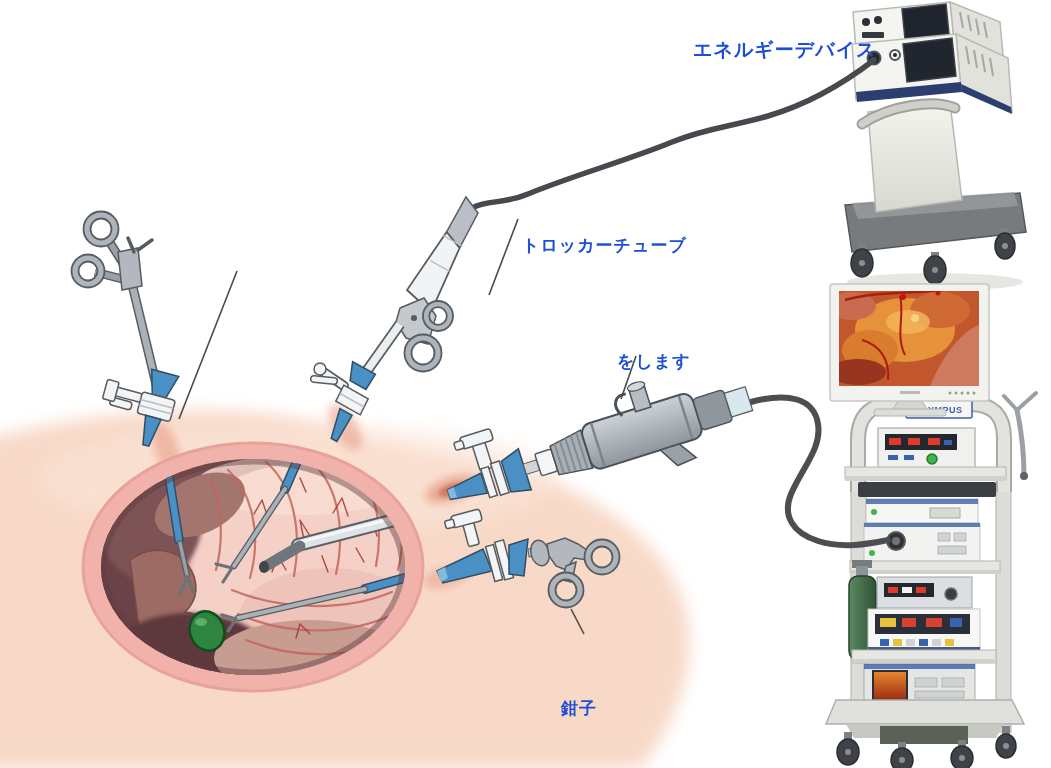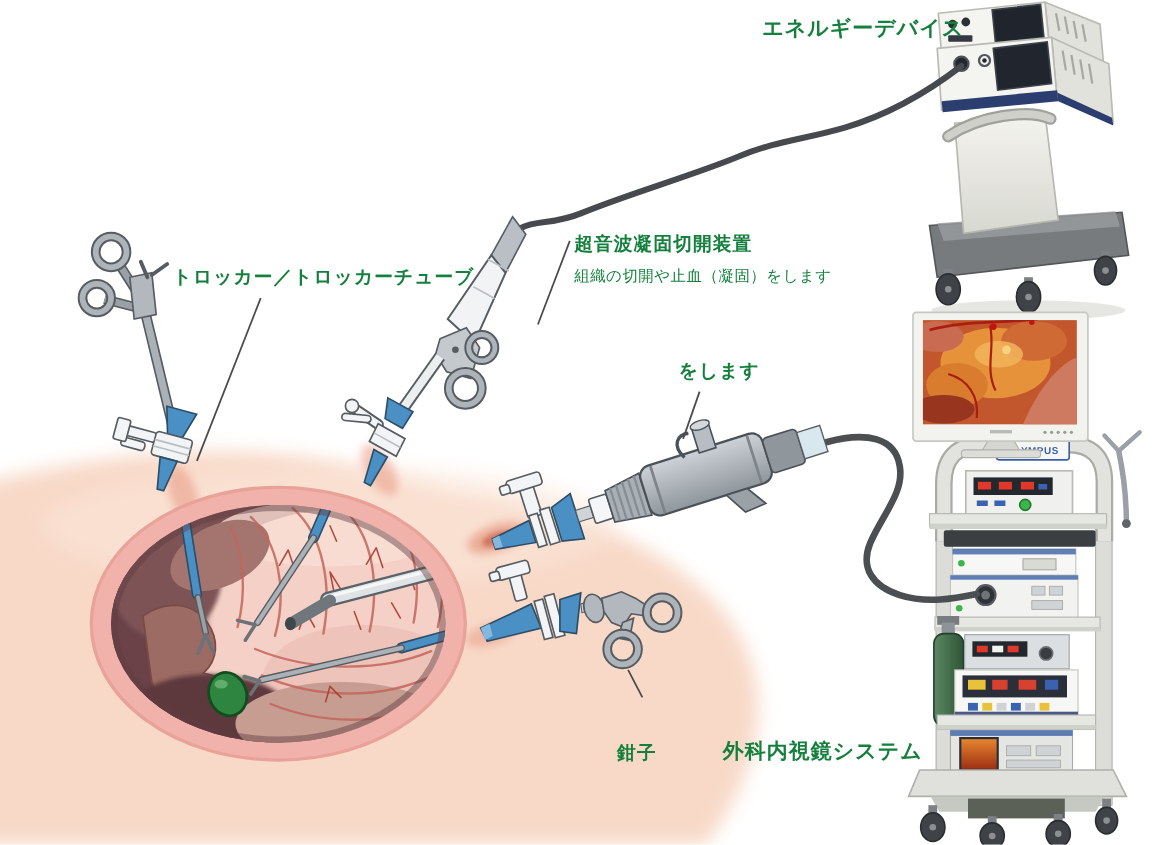--- a/index.html
+++ b/index.html
@@ -1,19 +1,19 @@
 <!DOCTYPE html>
 <html><head>
 <meta charset="utf-8">
 <style>
   html,body{margin:0;padding:0;background:#fff;}
   #canvas{position:relative;width:1051px;height:768px;background:#ffffff;overflow:hidden;
           font-family:"Liberation Sans","DejaVu Sans",sans-serif;}
   #art{position:absolute;left:0;top:0;}
-  .label{position:absolute;color:#15803d;font-weight:600;white-space:nowrap;letter-spacing:1px;}
+  .label{position:absolute;color:#1d4ed8;font-weight:600;white-space:nowrap;letter-spacing:1px;margin-top:24px;}
   .label-lg{font-size:19px;}
   .label-md{font-size:17px;}
   .label-sm{font-size:14px;font-weight:400;letter-spacing:0.5px;}
 </style>
 </head>
 <body>
 
 <div id="canvas">
 <svg id="art" width="1051" height="768" viewBox="0 0 1051 768">
 <defs>
@@ -467,31 +467,22 @@
   <line x1="237" y1="271" x2="179" y2="419"></line>
   <line x1="518" y1="219" x2="489" y2="295"></line>
   <line x1="636" y1="356" x2="621" y2="399"></line>
   <line x1="571" y1="609" x2="584" y2="634"></line>
 </g>
 </svg>
 
 <div class="label label-lg" style="left:693px;top:13px;">
   <span>エネルギーデバイス</span>
 </div>
-<div class="label label-md" style="left:157px;top:240px;">
-  <span>トロッカー／トロッカーチューブ</span>
-</div>
 <div class="label label-md" style="left:522px;top:210px;">
-  <span>超音波凝固切開装置</span>
-</div>
-<div class="label label-sm" style="left:522px;top:242px;">
-  <span>組織の切開や止血（凝固）をします</span>
+  <span>トロッカーチューブ</span>
 </div>
 <div class="label label-md" style="left:617px;top:326px;">
   <span>をします</span>
 </div>
 <div class="label label-md" style="left:561px;top:673px;">
   <span>鉗子</span>
 </div>
-<div class="label label-lg" style="left:657px;top:670px;">
-  <span>外科内視鏡システム</span>
 </div>
-</div>
 
 </body></html>

